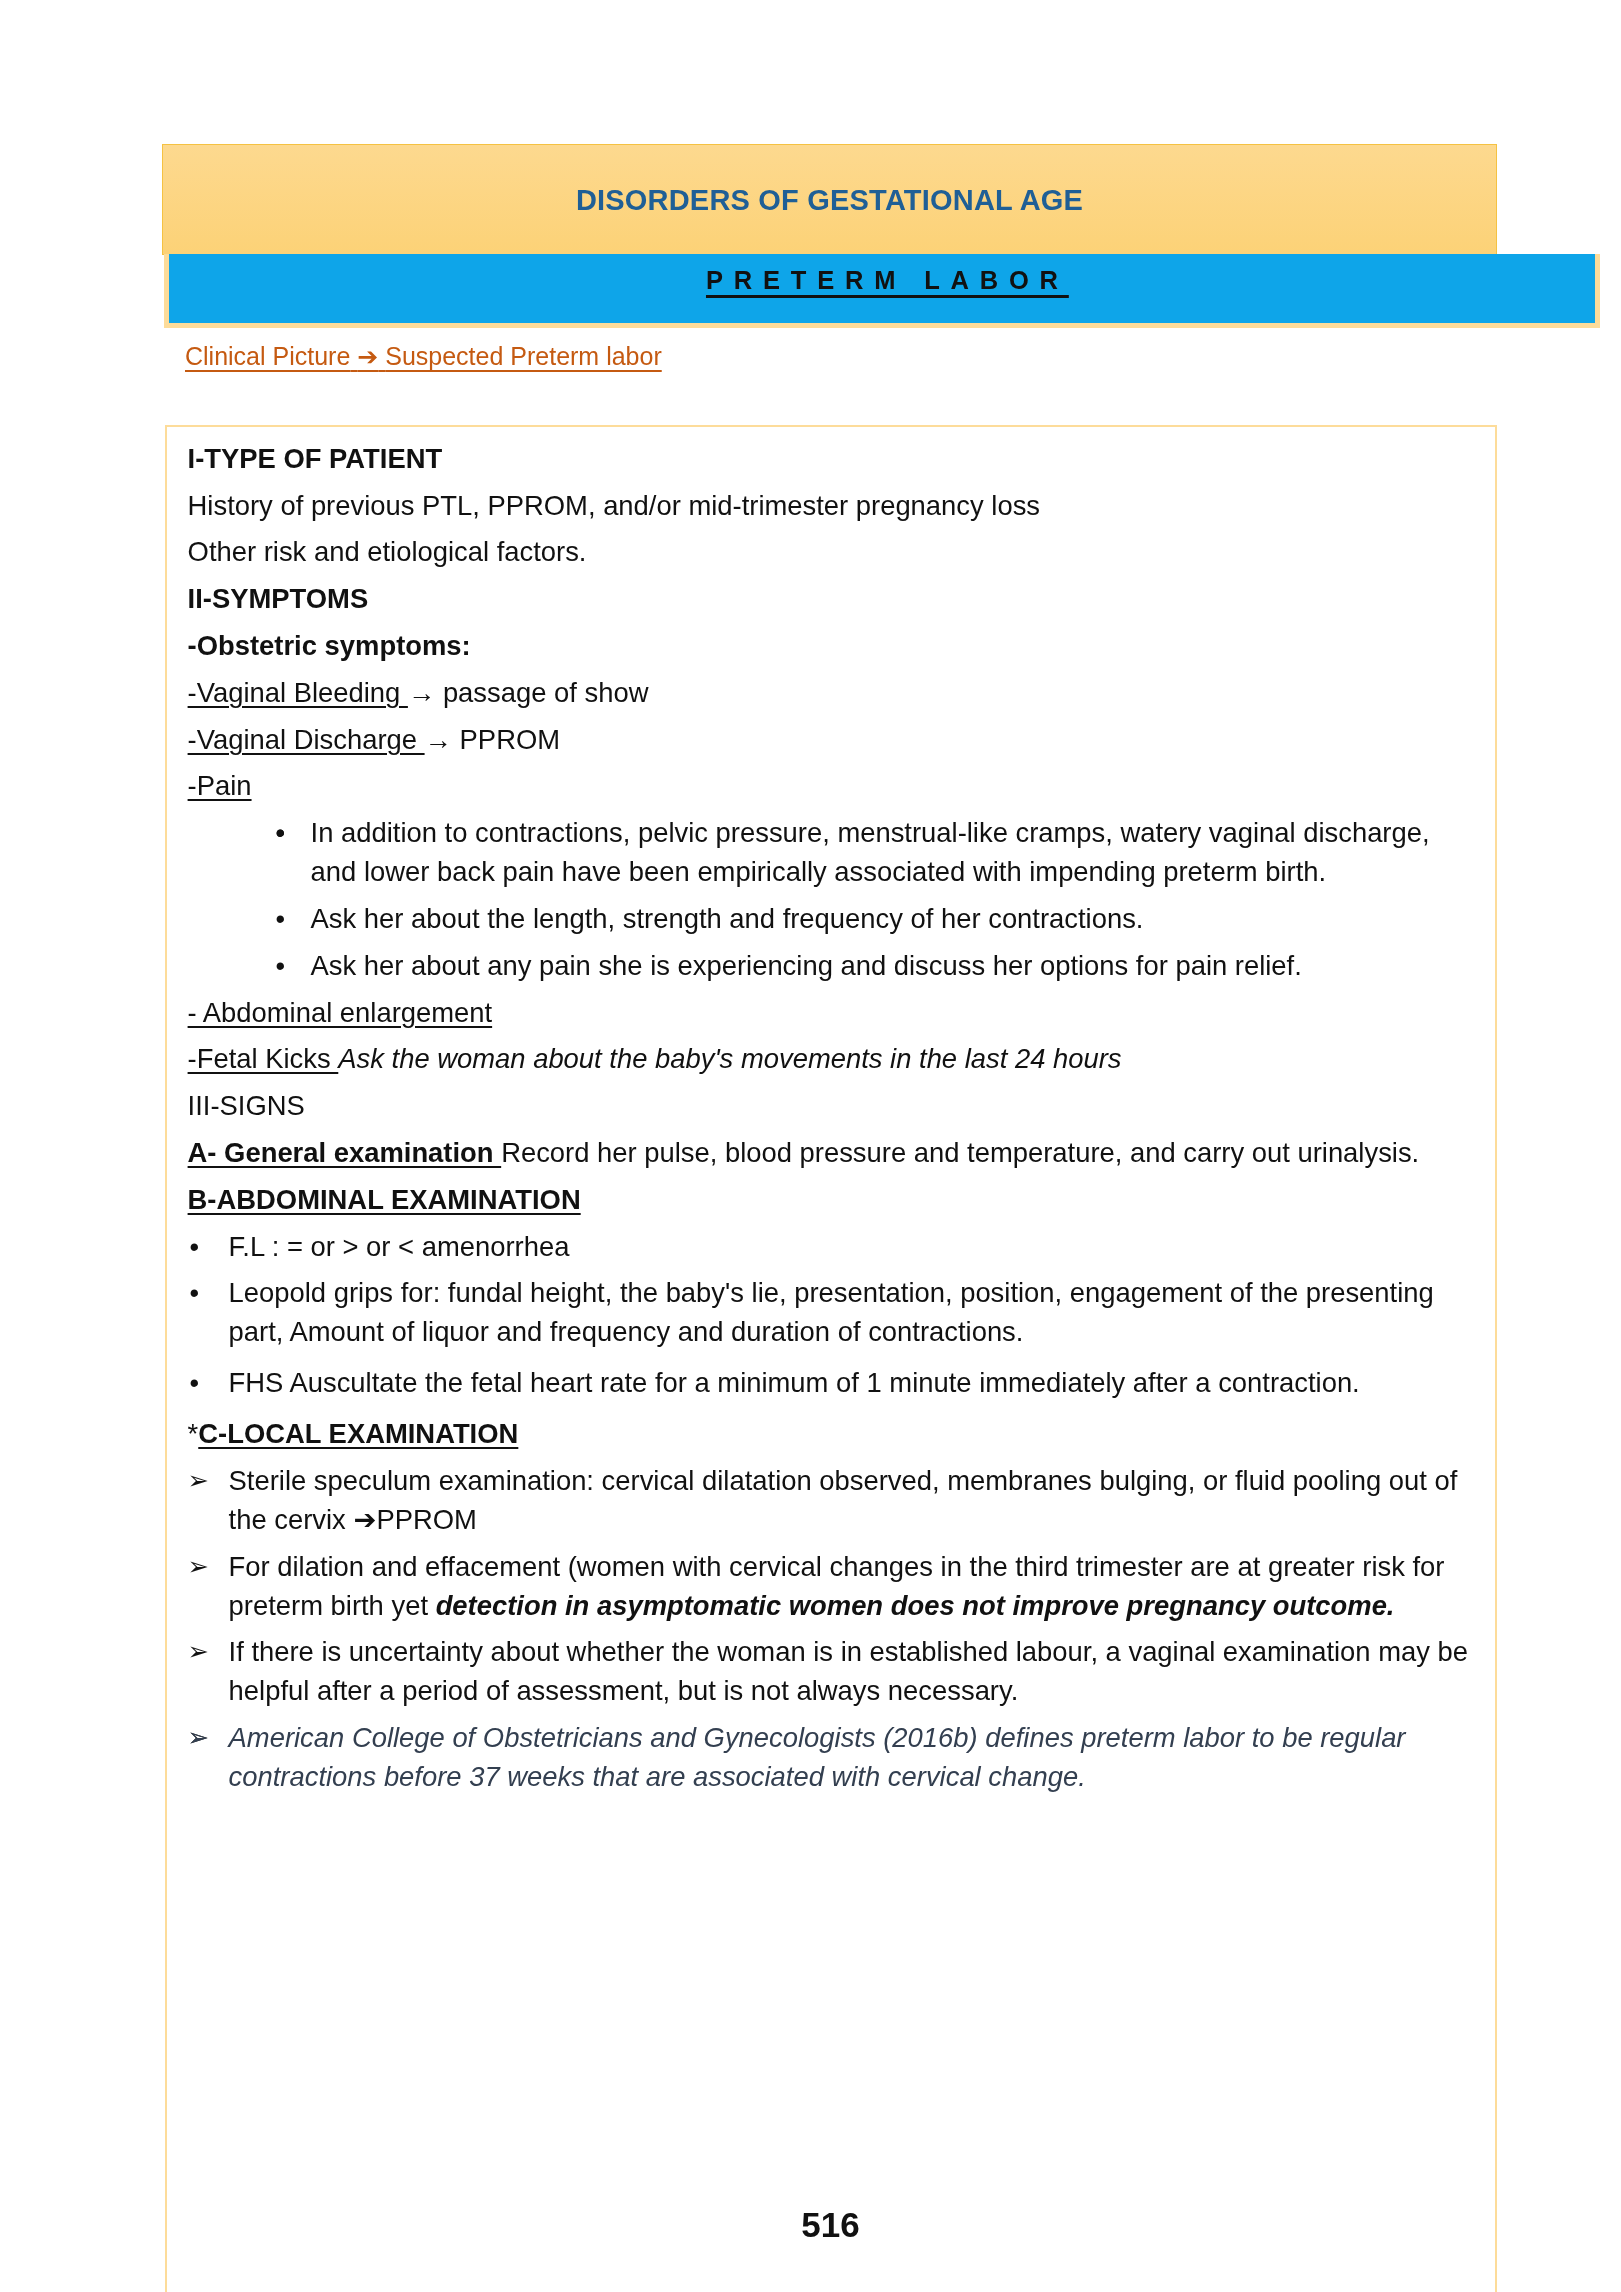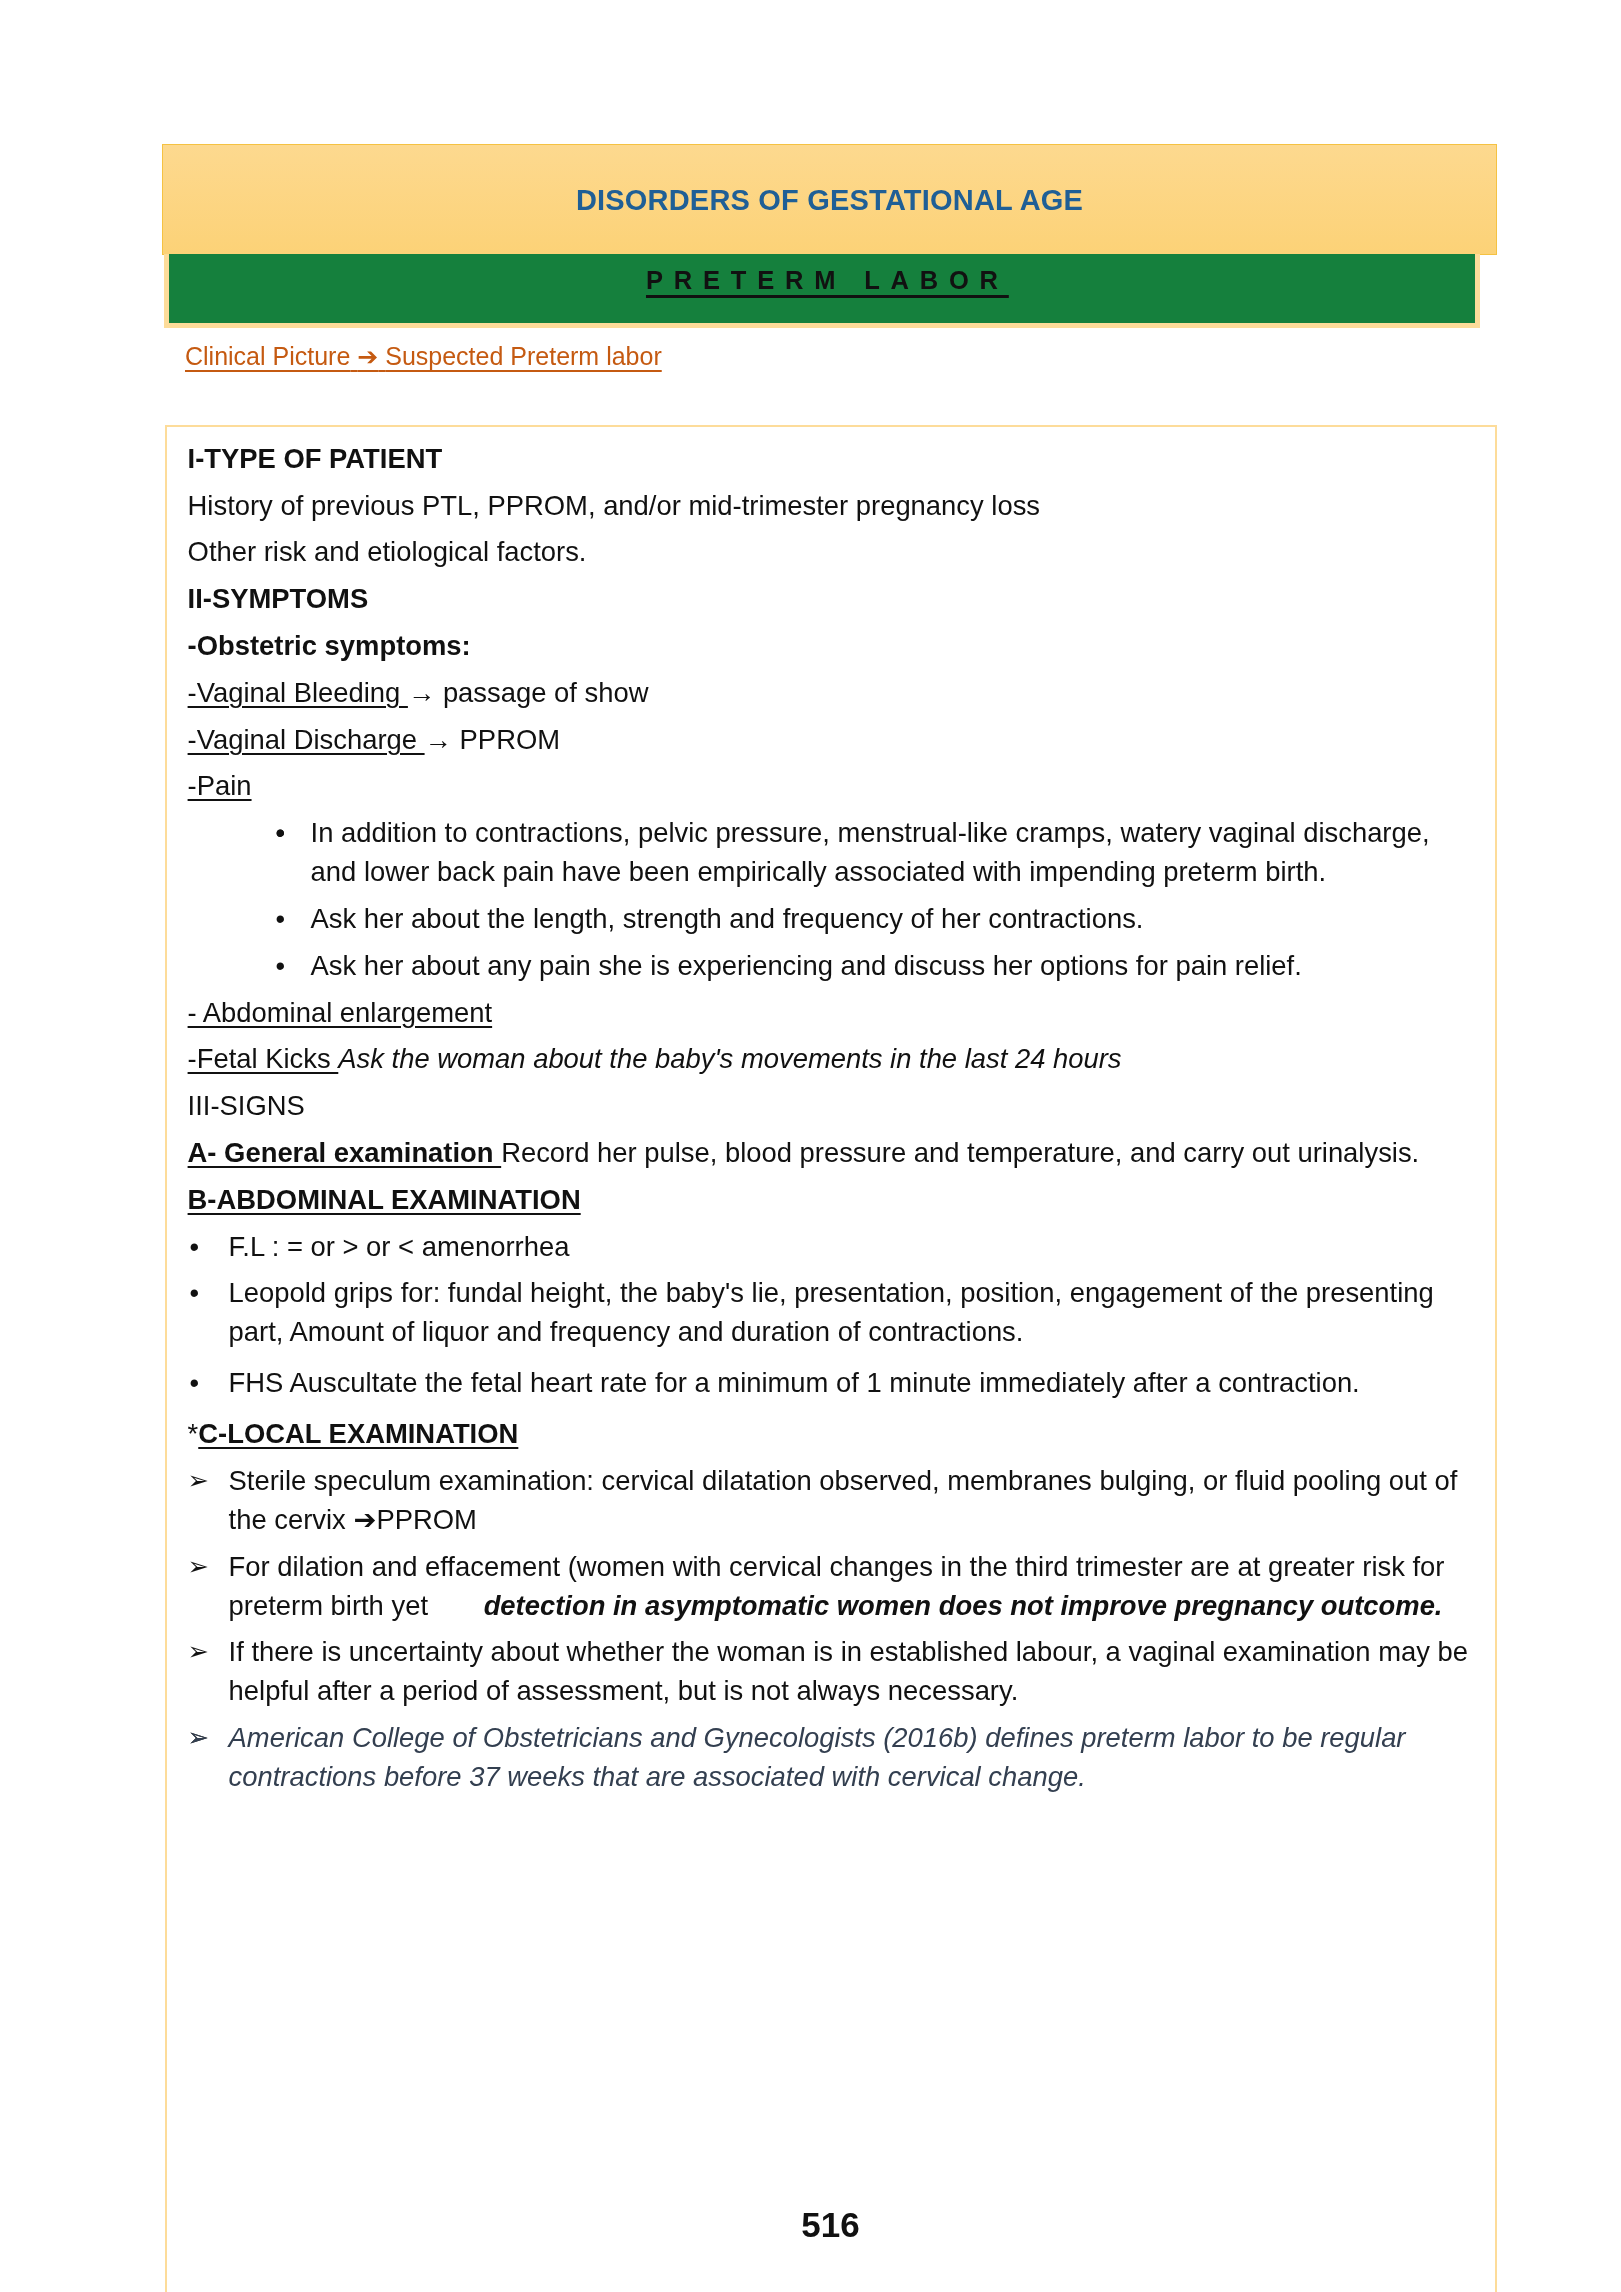--- a/index.html
+++ b/index.html
@@ -3,39 +3,39 @@
 <meta charset="utf-8">
 <style>
   html, body { margin: 0; padding: 0; background: #ffffff; }
   body { width: 1621px; height: 2293px; position: relative; overflow: hidden;
          font-family: "Liberation Sans", "DejaVu Sans", sans-serif; color: #111; }
 
   .header-band { position: absolute; left: 162px; top: 144px; width: 1335px; height: 111px;
     background: linear-gradient(#fdd98f, #fcd277); border: 1px solid #f5c242; box-sizing: border-box; }
   .header-title { position: absolute; left: 0; right: 0; top: 39px; text-align: center;
     font-size: 29px; font-weight: bold; color: #1f5f96; letter-spacing: 0.2px; }
-  .subtitle-box { position: absolute; left: 164px; top: 254px; width: 1316px; height: 74px;
-    border: 5.9px solid #fddc9a; border-top: none; box-sizing: border-box; background: #15803d; }
+  .subtitle-box { position: absolute; left: 164px; top: 254px; width: 1436px; height: 74px;
+    border: 5.9px solid #fddc9a; border-top: none; box-sizing: border-box; background: #0ea5e9; }
   .subtitle-text { position: absolute; left: 0; right: 0; top: 11.8px; text-align: center;
     font-size: 25.5px; font-weight: bold; letter-spacing: 10.8px; text-decoration: underline;
     text-decoration-thickness: 2.9px; text-underline-offset: 5.9px; color: #111; padding-left: 10.8px; }
 
   .section-heading { position: absolute; left: 185px; top: 342px; font-size: 25px; color: #c55a11;
     text-decoration: underline; text-decoration-thickness: 2px; text-underline-offset: 4.9px; white-space: nowrap; }
   .section-heading .arrow { font-weight: bold; }
 
   .content-box { position: absolute; left: 165px; top: 425px; width: 1332px; height: 2165px;
     border: 2.9px solid #fddc9a; box-sizing: border-box; }
   .content { position: absolute; left: 20.6px; top: 11.8px; width: 1294px; font-size: 27.4px; line-height: 39px; }
 
   .line { margin: 0 0 7.8px 0; white-space: normal; }
   .b { font-weight: bold; }
   .u { text-decoration: underline; text-decoration-thickness: 2px; text-underline-offset: 3.9px; }
   .i { font-style: italic; margin-top: 43px; }
-  .bi { font-weight: bold; font-style: italic; margin-left: 48px; }
+  .bi { font-weight: bold; font-style: italic; }
 
   .dot-list { margin: 0 0 7.8px 0; padding: 0; list-style: none; }
   .dot-list li { position: relative; margin-bottom: 7.8px; }
   .pain-list li { padding-left: 123px; }
   .pain-list .bullet { position: absolute; left: 88px; top: 0; }
   .exam-list li { padding-left: 41px; }
   .exam-list .bullet { position: absolute; left: 2px; top: 0; }
   .arrow-list li { padding-left: 41px; }
   .arrow-list .bullet { position: absolute; left: 0; top: 0; font-size: 25.5px; }
   .acog { color: #333f50; font-style: italic; }

